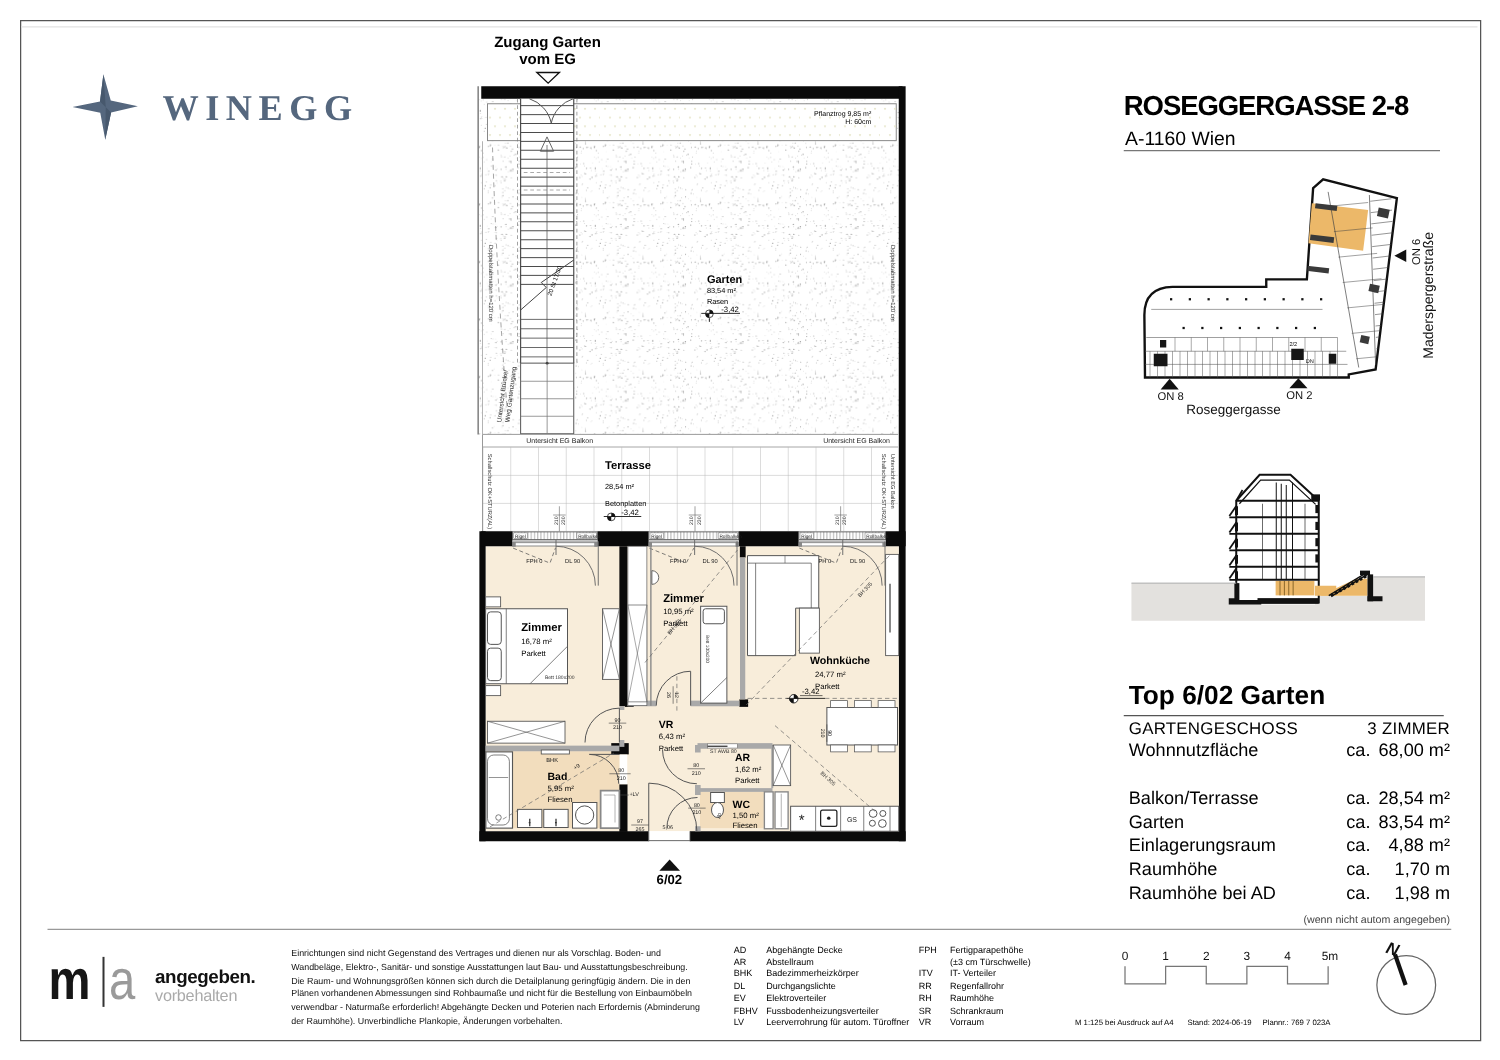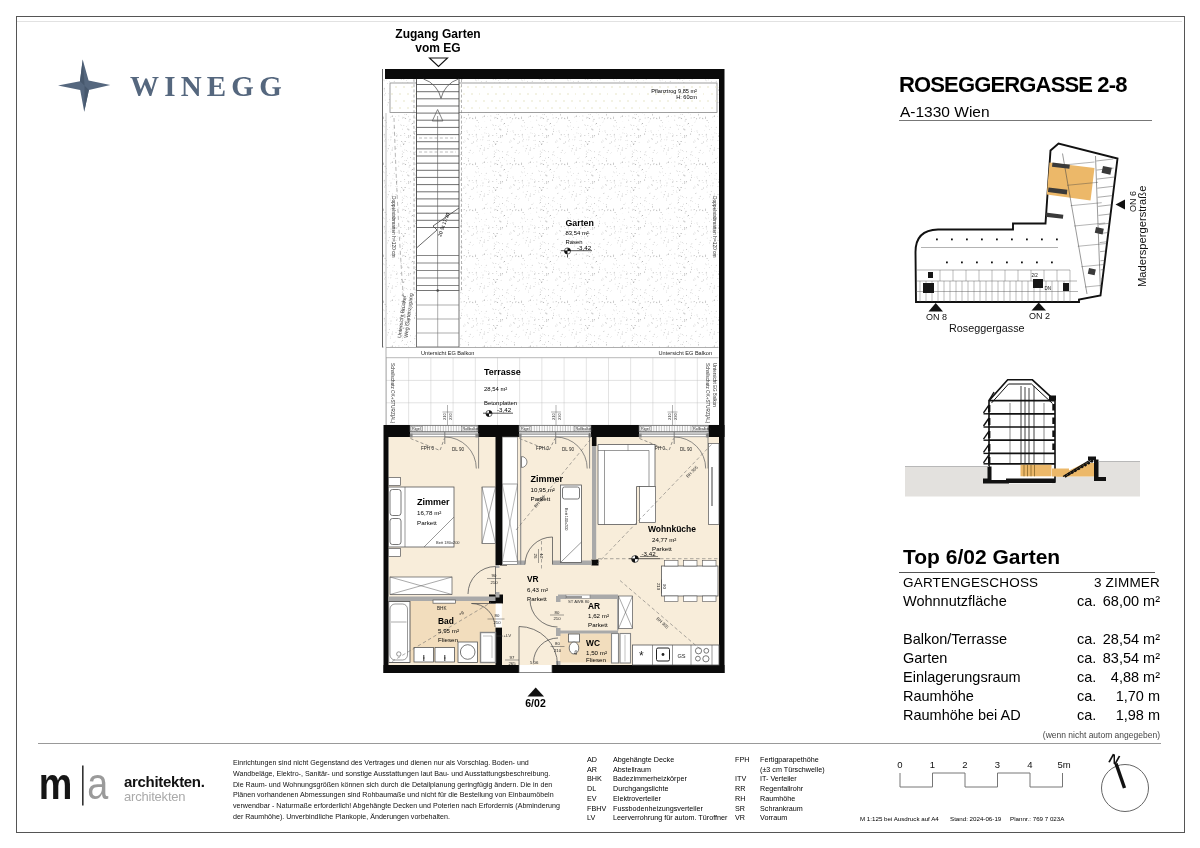--- a/index.html
+++ b/index.html
@@ -665,21 +665,21 @@
 <line x1="519" y1="672.5" x2="552" y2="672.5" stroke="#555" stroke-width="0.7"></line>
 <text x="530" y="663.5" font-size="4.3" fill="#222">5,06</text>
 
 <path d="M527.5 696.5 L544 696.5 L535.7 687.5 Z" fill="#111"></path>
 
 <text x="535.5" y="707" font-size="10.5" font-weight="bold" text-anchor="middle">6/02</text>
 </svg>
 
   <div class="abs" style="left:899px;top:72px;font-size:22px;font-weight:bold;letter-spacing:-0.85px;">ROSEGGERGASSE 2-8</div>
 
-  <div class="abs" style="left:900px;top:103px;font-size:15.5px;">A-1330 Wien</div>
+  <div class="abs" style="left:900px;top:103px;font-size:15.5px;">A-1160 Wien</div>
   <div class="abs" style="left:899px;top:120px;width:253px;height:1px;background:#777;"></div>
 
 <svg class="abs" style="left:905px;top:138px;" width="255" height="200" viewBox="905 138 255 200" id="siteplan" font-family="Liberation Sans,sans-serif">
 <defs>
         <clipPath id="wingclip">
           <path d="M1050.5 150.5 L1058.5 143.5 L1117.5 158.5 L1100.5 295.5 L1079 299.5 L1045.5 223.5 Z"></path>
         </clipPath>
       </defs>
 
 <path d="M1050.5 150.5 L1058.5 143.5 L1117.5 158.5 L1100.5 295.5 L1079 299.5 L1079 302 L916 302 L915.5 252 Q915.5 230 938 229.5 L1013 229.5 L1013 223.5 L1045.5 223.5 Z" fill="#fff" stroke="#111" stroke-width="1.9"></path>
@@ -922,22 +922,22 @@
 
   <div class="abs" style="left:38px;top:743px;width:1123px;height:1px;background:#999;"></div>
 
   <svg class="abs" style="left:38px;top:760px;" width="85" height="50" viewBox="0 0 85 50">
     <text x="1" y="39" font-size="45" font-weight="bold" fill="#161616" font-family="Liberation Sans,sans-serif" transform="scale(0.84,1)">m</text>
     <rect x="44" y="5.5" width="1.6" height="40" fill="#333"></rect>
     <text x="58.5" y="39" font-size="45" fill="#9a9a9a" font-family="Liberation Sans,sans-serif" transform="scale(0.84,1)">a</text>
   </svg>
 
   <div class="abs" style="left:124px;top:773px;">
-    <div style="font-size:15px;font-weight:bold;color:#111;letter-spacing:-0.3px;">architekten.</div>
-    <div style="font-size:13px;color:#aaa;margin-top:-1px;letter-spacing:-0.2px;">architekten</div>
+    <div style="font-size:15px;font-weight:bold;color:#111;letter-spacing:-0.3px;">angegeben.</div>
+    <div style="font-size:13px;color:#aaa;margin-top:-1px;letter-spacing:-0.2px;">vorbehalten</div>
   </div>
 
   <div class="abs" style="left:233px;top:758px;width:345px;font-size:7.1px;line-height:10.82px;color:#111;white-space:nowrap;">
     Einrichtungen sind nicht Gegenstand des Vertrages und dienen nur als Vorschlag. Boden- und<br>
     Wandbeläge, Elektro-, Sanitär- und sonstige Ausstattungen laut Bau- und Ausstattungsbeschreibung.<br>
     Die Raum- und Wohnungsgrößen können sich durch die Detailplanung geringfügig ändern. Die in den<br>
     Plänen vorhandenen Abmessungen sind Rohbaumaße und nicht für die Bestellung von Einbaumöbeln<br>
     verwendbar - Naturmaße erforderlich! Abgehängte Decken und Poterien nach Erfordernis (Abminderung<br>
     der Raumhöhe). Unverbindliche Plankopie, Änderungen vorbehalten.
   </div>

